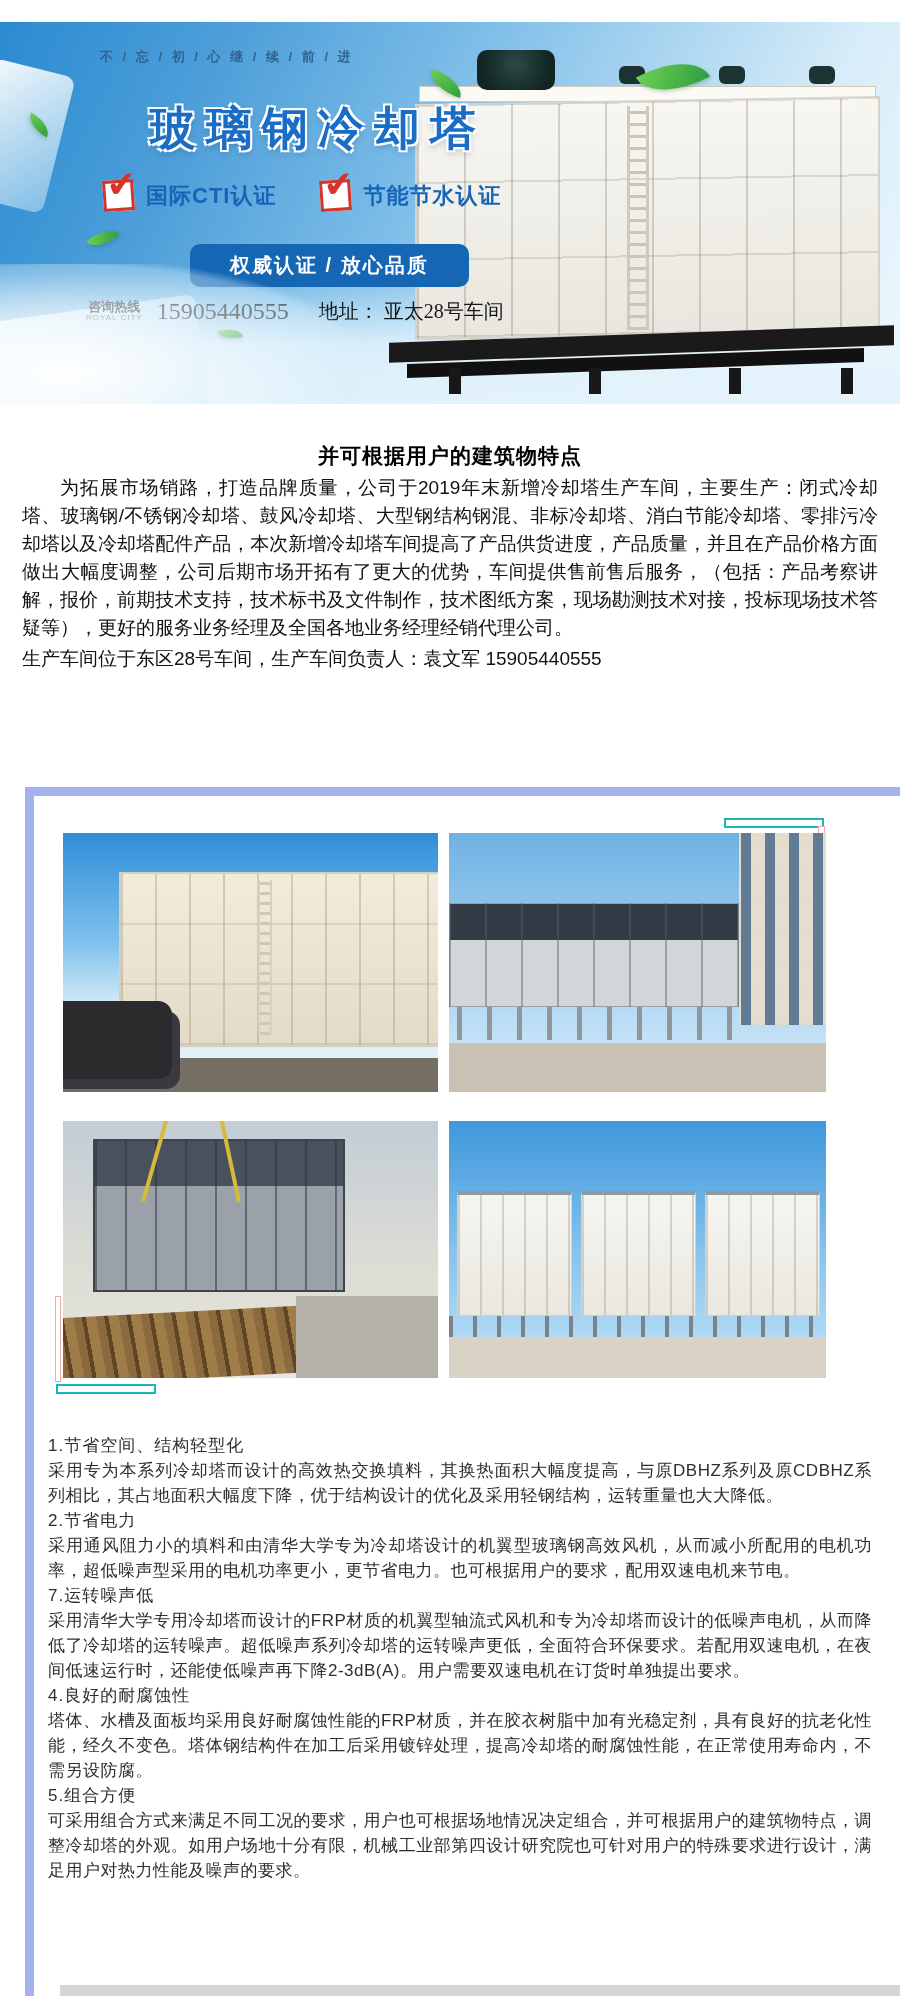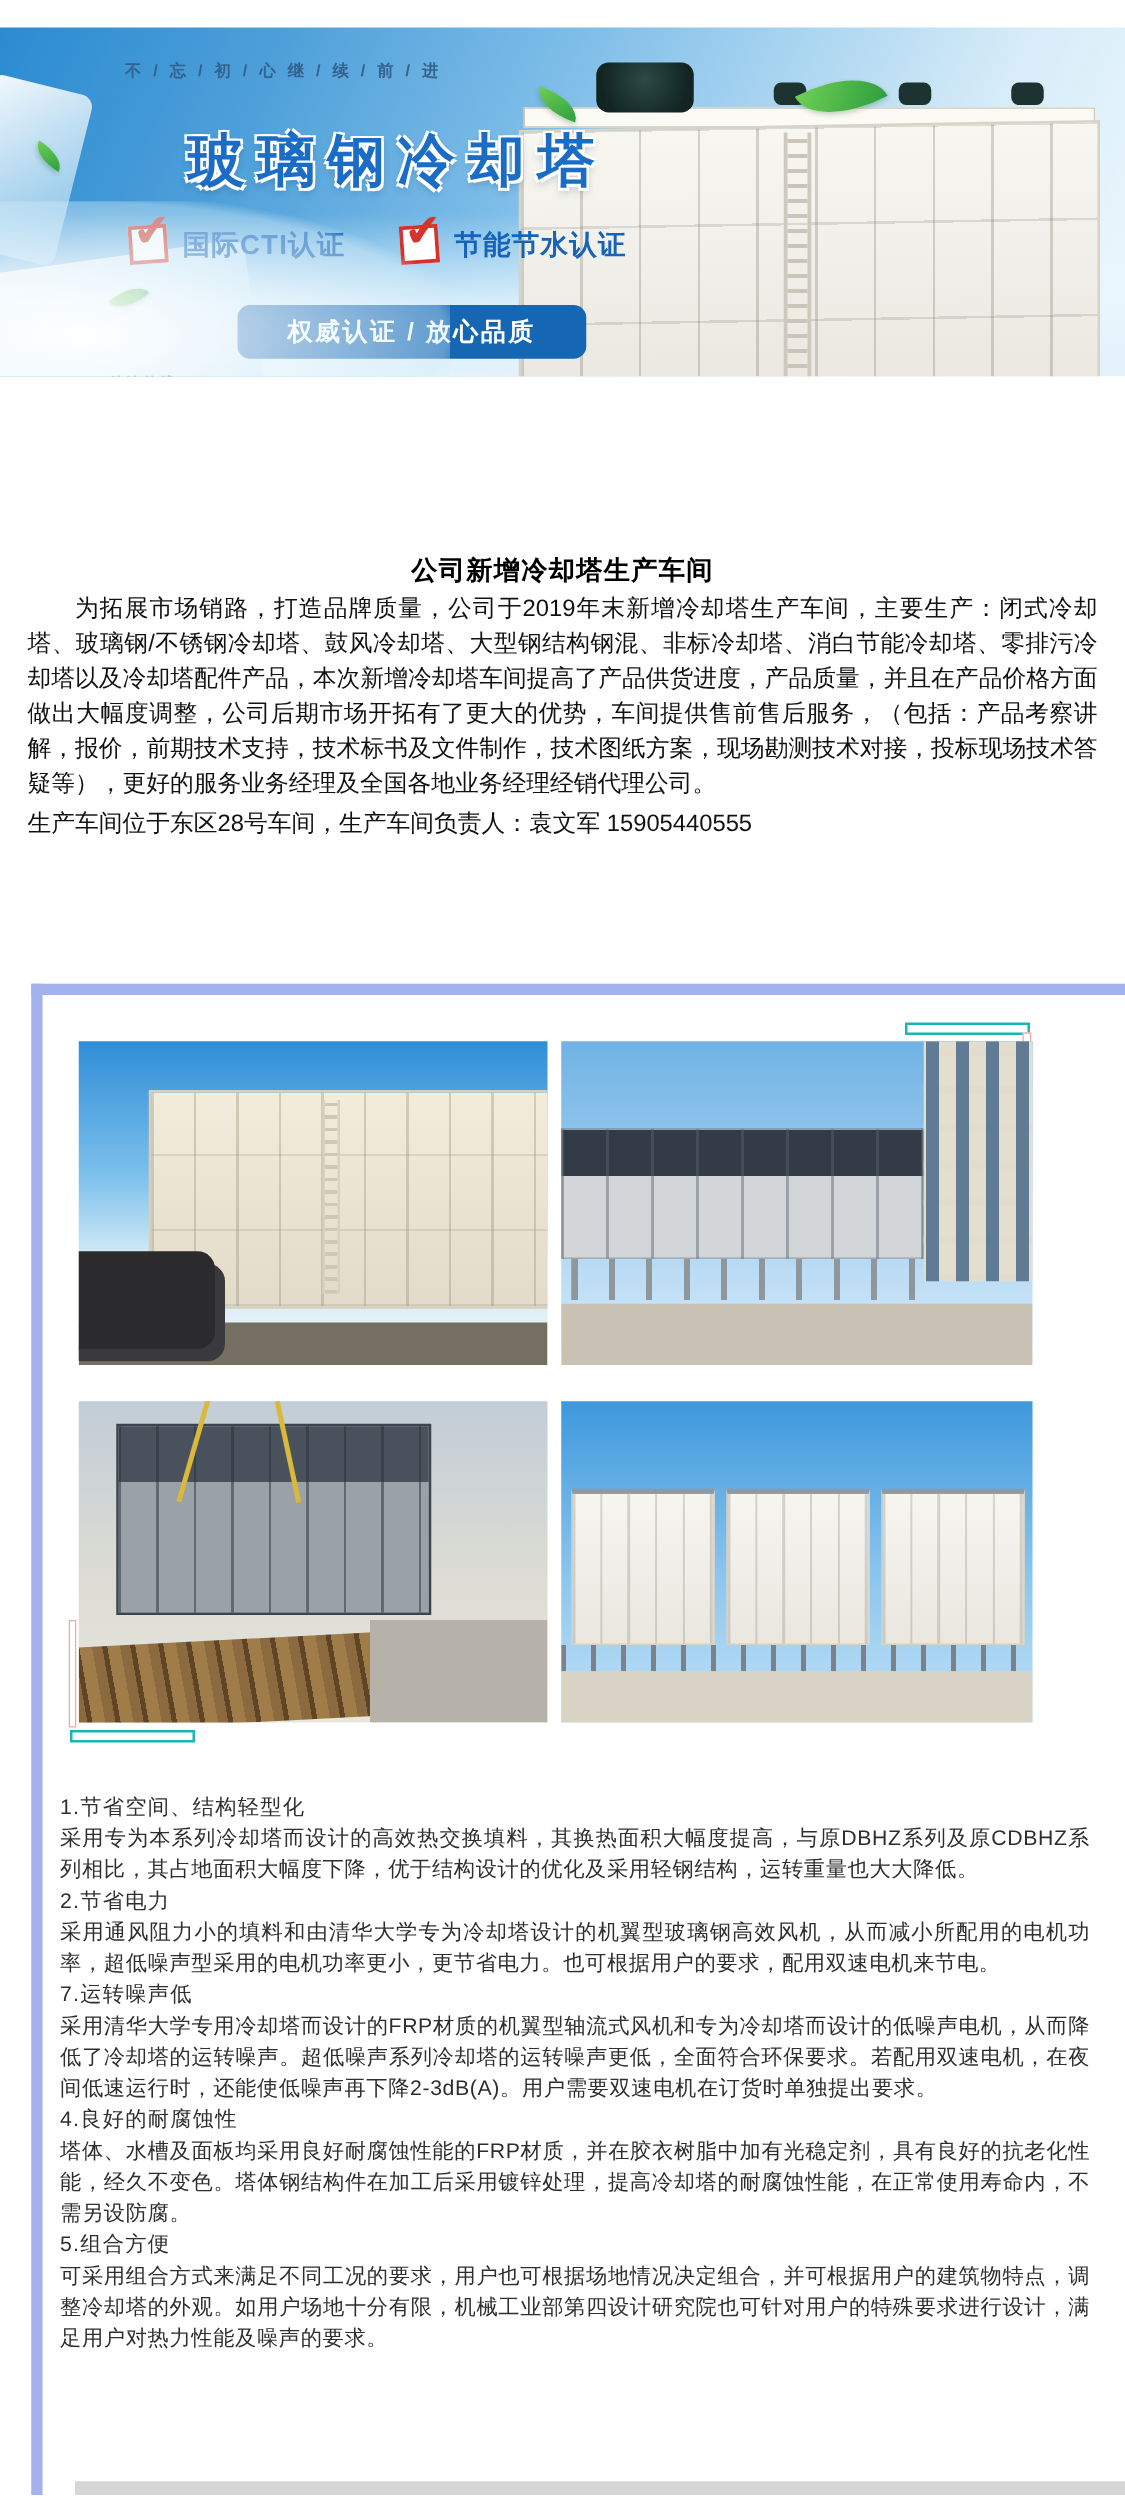--- a/index.html
+++ b/index.html
@@ -1,20 +1,20 @@
 <!DOCTYPE html>
 <html><head>
 <meta charset="utf-8">
 <style>
   html,body{margin:0;padding:0;background:#fff;}
   .page{position:relative;width:900px;height:2000px;overflow:hidden;
         font-family:"Liberation Sans","DejaVu Sans",sans-serif;background:#fff;}
 
   
-  .banner{position:absolute;left:0;top:22px;width:900px;height:279px;overflow:hidden;
+  .banner{position:absolute;left:0;top:22px;width:900px;height:382px;overflow:hidden;
     background:linear-gradient(115deg,#2b8bd1 0%,#4d9fd9 22%,#7dbde8 45%,#a8d4f0 62%,#d6ecf8 80%,#eef8fd 100%);}
   .banner::before{content:"";position:absolute;left:0;bottom:0;width:100%;height:130px;
     background:linear-gradient(180deg,rgba(255,255,255,0),rgba(231,246,253,.85) 55%,#e3f2fb 100%);}
   .banner::after{content:"";position:absolute;left:-60px;bottom:-40px;width:420px;height:180px;
     background:radial-gradient(ellipse at 30% 60%,rgba(255,255,255,.95),rgba(214,238,250,.4) 70%,transparent 75%);}
   .slogan{position:absolute;left:100px;top:26px;font-size:13px;font-weight:700;
     color:#33628e;letter-spacing:3px;}
   .banner-title{position:absolute;left:150px;top:76px;font-size:46px;font-weight:900;
     color:#1b6cc5;letter-spacing:10px;
     text-shadow:-2px -2px 0 #fff,2px -2px 0 #fff,-2px 2px 0 #fff,2px 2px 0 #fff,0 4px 7px rgba(0,40,90,.28);}
@@ -214,21 +214,21 @@
         <div class="hotline-sub">ROYAL CITY</div>
       </div>
       <div class="phone">15905440555</div>
       <div class="address">
         <span>地址：</span>
         <span>亚太28号车间</span>
       </div>
     </div>
   </div>
 
-  <div class="article-heading">公司新增冷却塔生产车间</div>
+  <div class="article-heading">并可根据用户的建筑物特点</div>
   <p class="intro">为拓展市场销路，打造品牌质量，公司于2019年末新增冷却塔生产车间，主要生产：闭式冷却塔、玻璃钢/不锈钢冷却塔、鼓风冷却塔、大型钢结构钢混、非标冷却塔、消白节能冷却塔、零排污冷却塔以及冷却塔配件产品，本次新增冷却塔车间提高了产品供货进度，产品质量，并且在产品价格方面做出大幅度调整，公司后期市场开拓有了更大的优势，车间提供售前售后服务，（包括：产品考察讲解，报价，前期技术支持，技术标书及文件制作，技术图纸方案，现场勘测技术对接，投标现场技术答疑等），更好的服务业务经理及全国各地业务经理经销代理公司。</p>
   <div class="owner-line">生产车间位于东区28号车间，生产车间负责人：袁文军  15905440555</div>
 
 
   <div class="framed">
     <div class="accent accent-teal acc-teal-top"></div>
     <div class="accent accent-pink acc-pink-right"></div>
     <div class="accent accent-pink acc-pink-left"></div>
     <div class="accent accent-teal acc-teal-bottom"></div>
 

